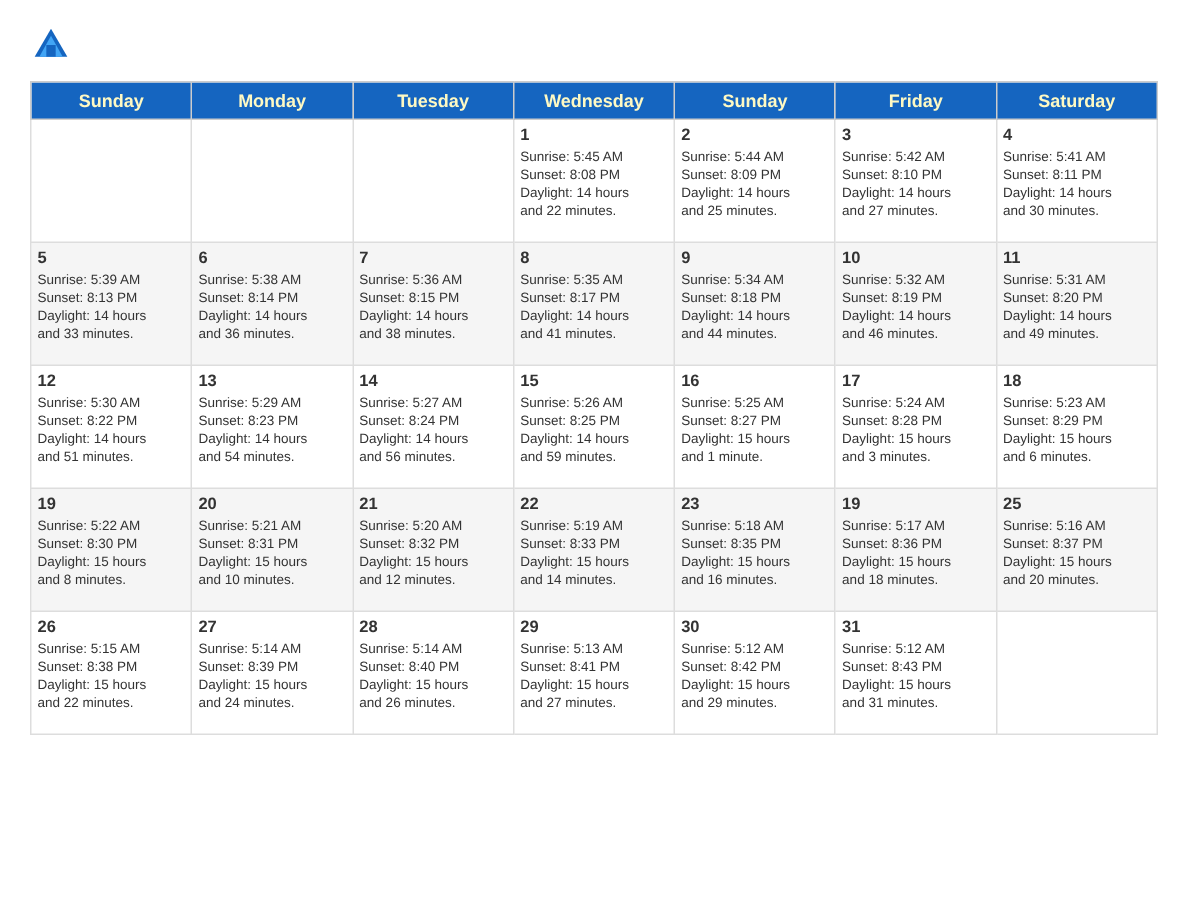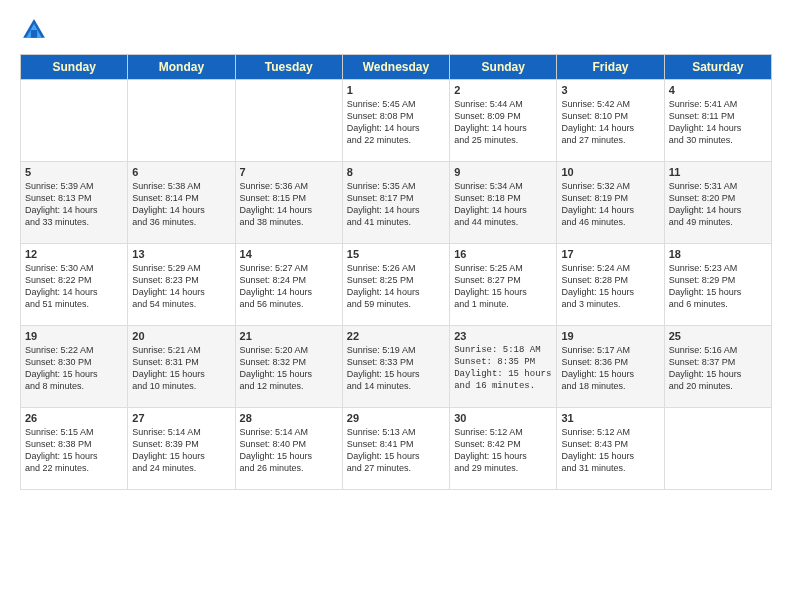--- a/index.html
+++ b/index.html
@@ -273,21 +273,21 @@
           </td>
           <td>
             <div class="day-num">22</div>
             <div class="day-info" style="white-space: pre-line;">Sunrise: 5:19 AM
 Sunset: 8:33 PM
 Daylight: 15 hours
 and 14 minutes.</div>
           </td>
           <td>
             <div class="day-num">23</div>
-            <div class="day-info" style="white-space: pre-line; font-family: Liberation Mono, monospace;">Sunrise: 5:18 AM
+            <div class="day-info" style="white-space: pre-line;">Sunrise: 5:18 AM
 Sunset: 8:35 PM
 Daylight: 15 hours
 and 16 minutes.</div>
           </td>
           <td>
             <div class="day-num">19</div>
             <div class="day-info" style="white-space: pre-line;">Sunrise: 5:17 AM
 Sunset: 8:36 PM
 Daylight: 15 hours
 and 18 minutes.</div>

